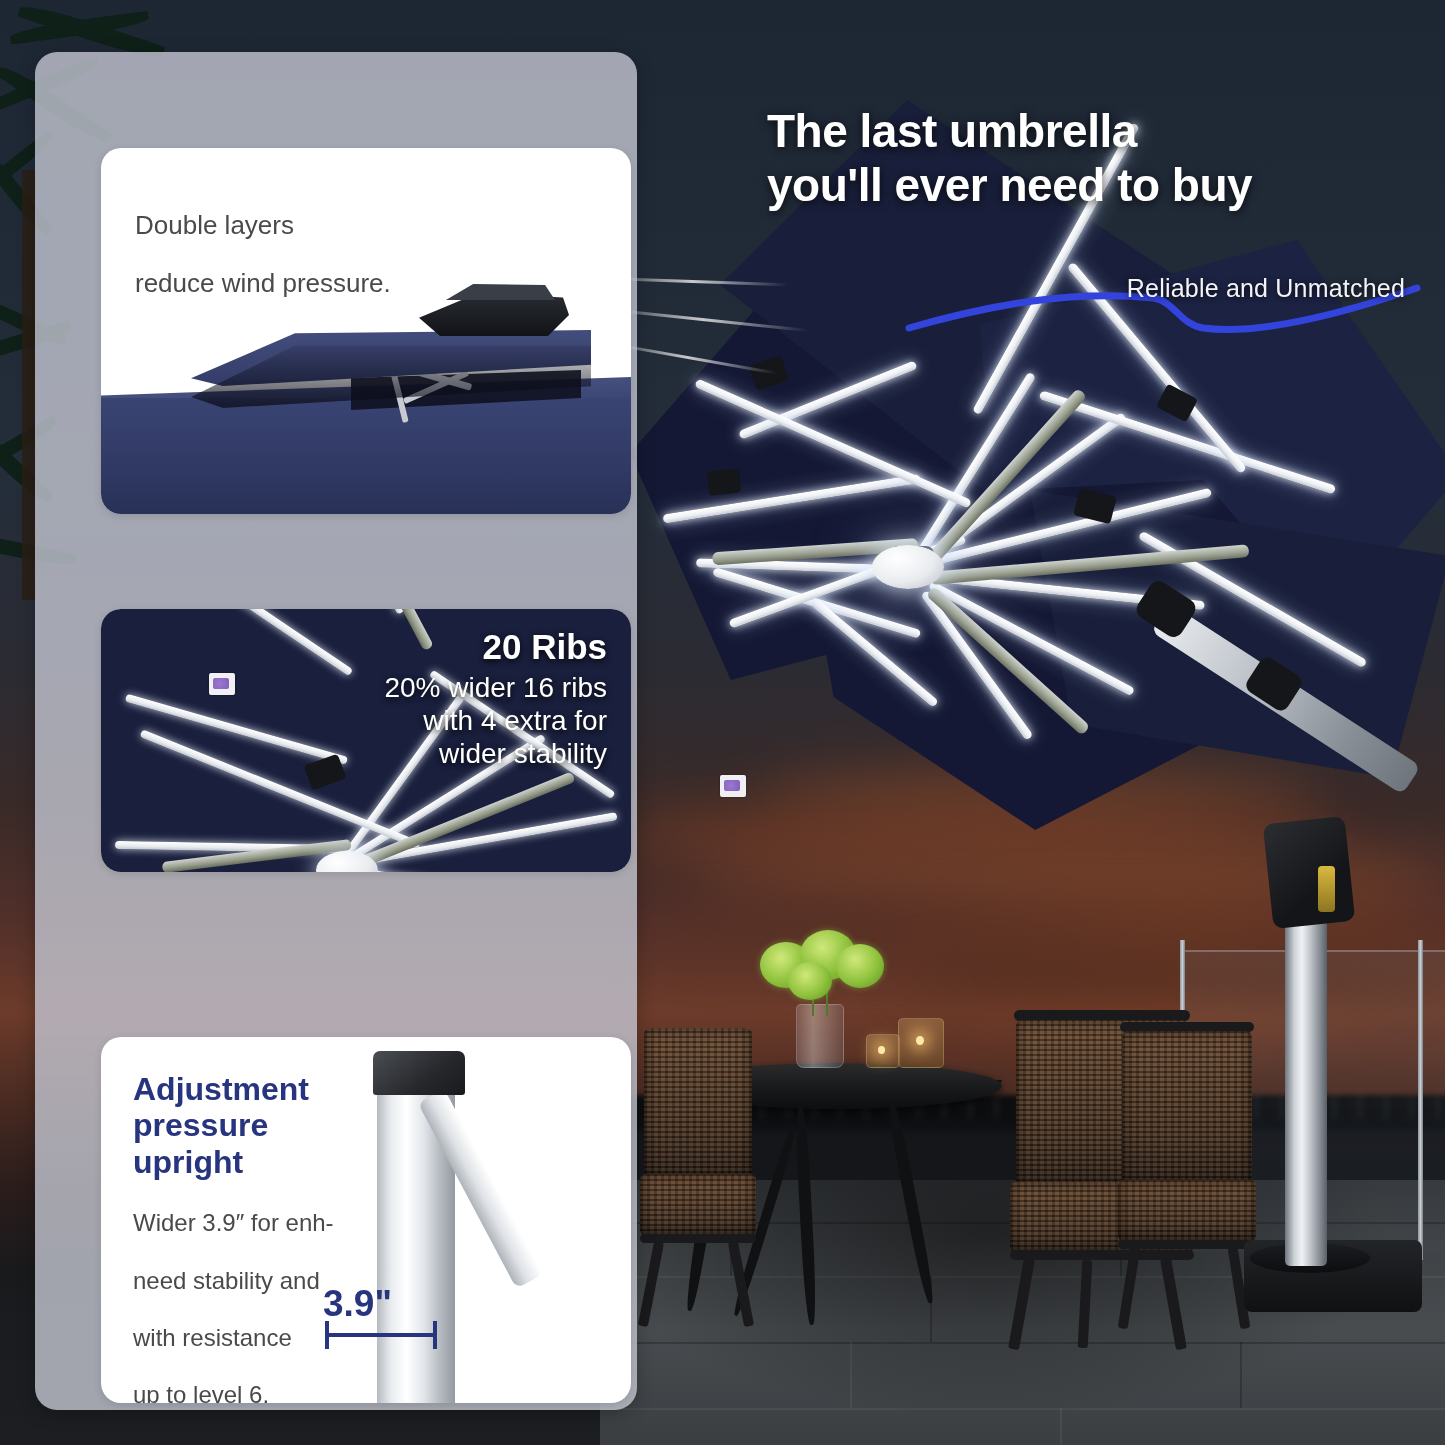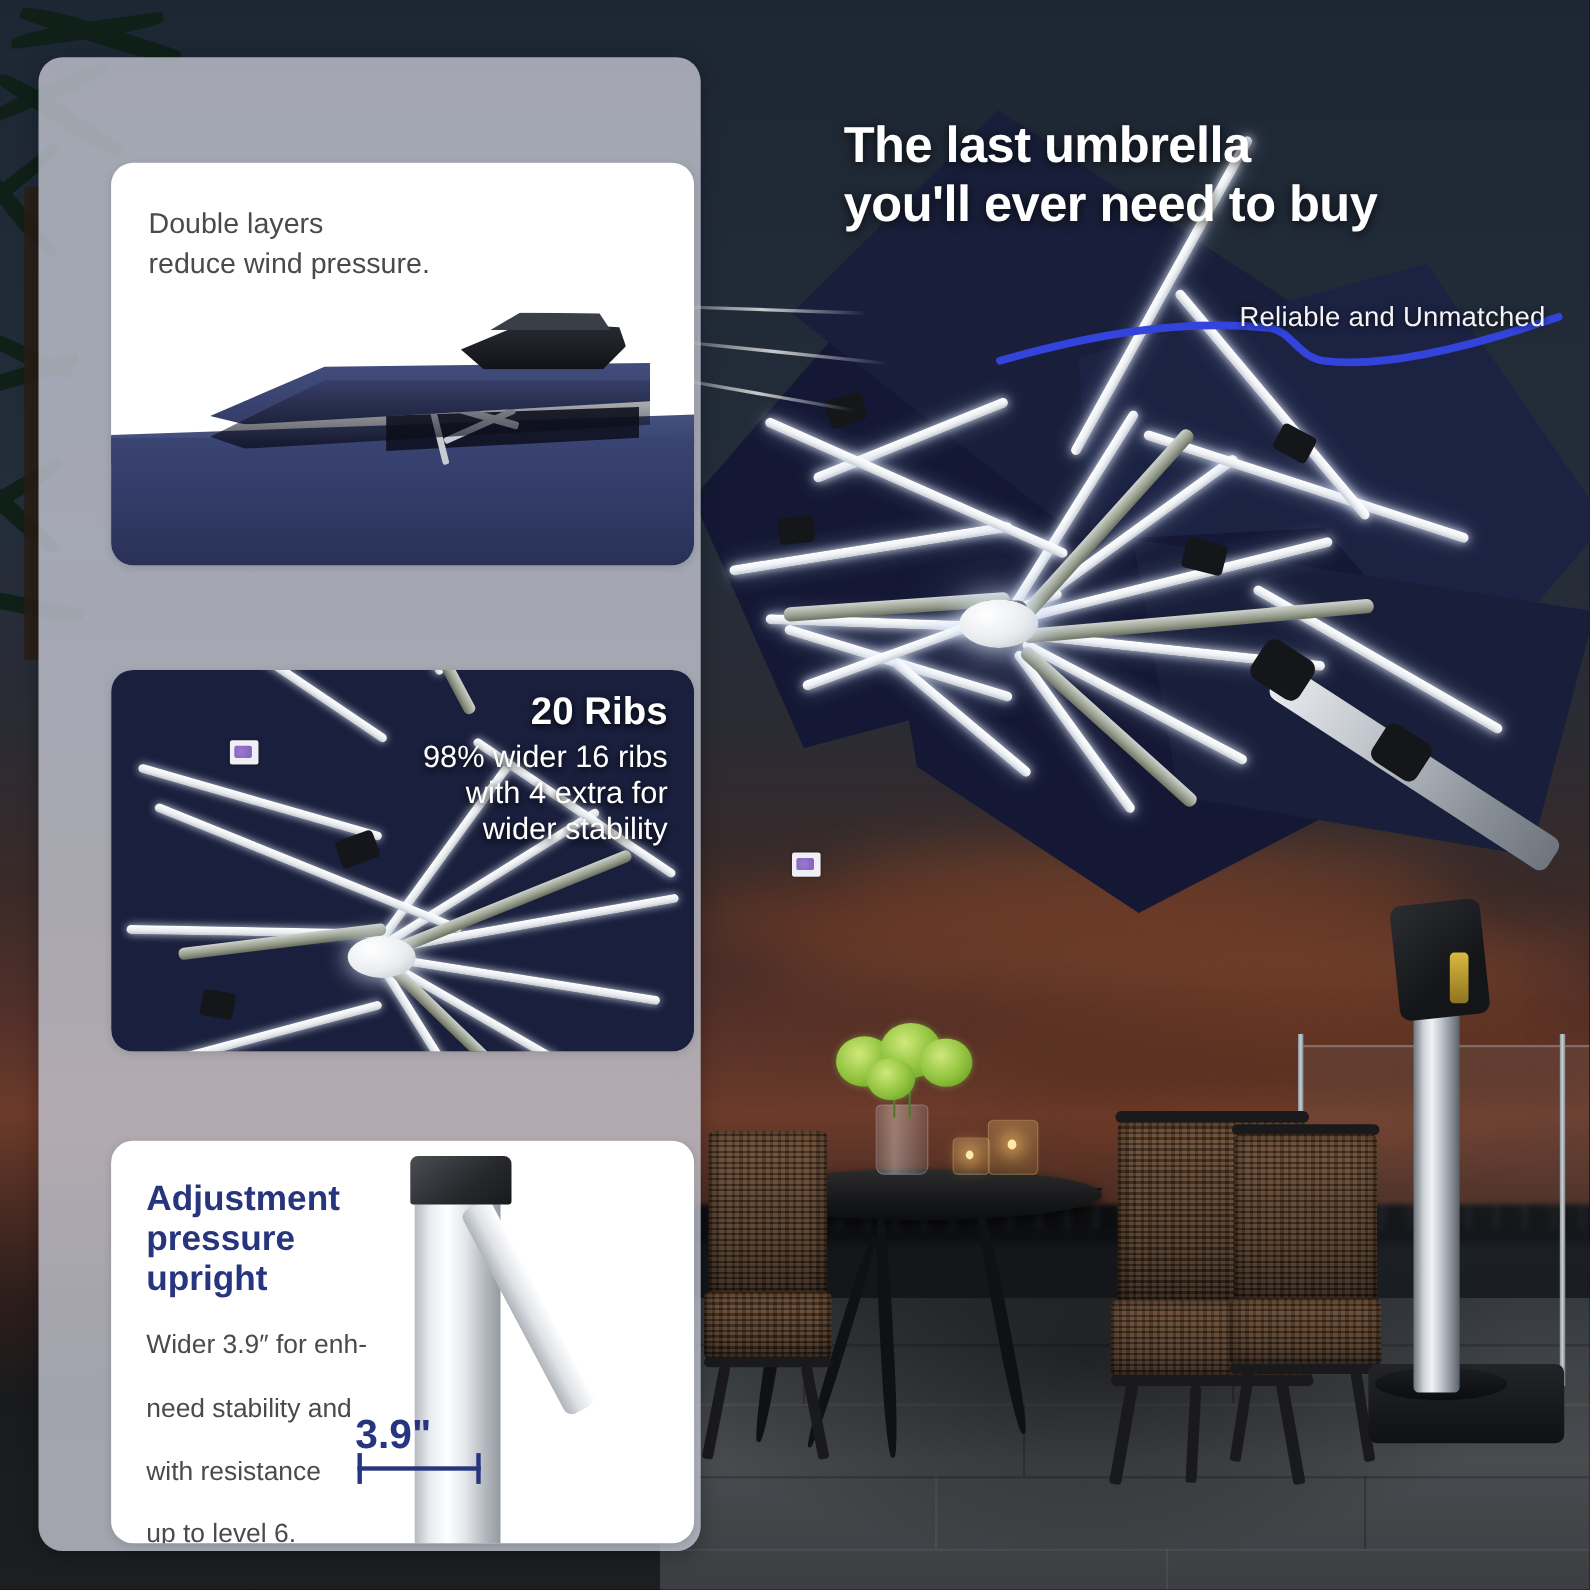--- a/index.html
+++ b/index.html
@@ -114,27 +114,27 @@
   .sub{position:absolute;right:18px;top:0;color:#f2f4f8;font-size:25px;letter-spacing:.2px;
     text-shadow:0 1px 6px rgba(0,0,0,.8);z-index:2;}
   .swoosh{position:absolute;left:0;top:0;z-index:1;}
 
   
   .panel{position:absolute;left:35px;top:52px;width:602px;height:1358px;border-radius:22px;
     background:rgba(196,199,210,.80);box-shadow:0 4px 18px rgba(0,0,0,.25);}
   .card{position:absolute;left:66px;width:530px;border-radius:20px;overflow:hidden;background:#ffffff;
     box-shadow:0 2px 8px rgba(0,0,0,.12);}
   .card1{top:96px;height:366px;}
-  .card2{top:557px;height:347px;}
+  .card2{top:557px;height:263px;}
   .card3{top:985px;height:366px;}
 
   .ctitle{color:#27357e;font-weight:bold;font-size:33px;line-height:1.12;margin:0;}
   .cbody{color:#4a4a4a;font-size:26px;line-height:1.22;margin:0;}
   .c1pad{position:absolute;left:34px;top:36px;width:430px;}
-  .c1pad .cbody{margin-top:4px;}
+  .c1pad .cbody{margin-top:26px;}
 
   .c3pad{position:absolute;left:32px;top:34px;width:250px;}
   .c3pad .ctitle{font-size:32px;line-height:1.14;}
   .c3pad .cbody{margin-top:28px;font-size:24px;line-height:1.22;}
 
   
   .photo1{position:absolute;left:0;top:0;width:530px;height:366px;}
   .lowerCanopy{position:absolute;left:-10px;top:250px;width:560px;height:130px;
     background:linear-gradient(to bottom,#3a4473,#2f3862 60%,#262e52);border-radius:3px;}
   .lowerCanopyTop{position:absolute;left:-10px;top:238px;width:560px;height:26px;
@@ -398,21 +398,21 @@
         <div class="p2strut" style="left:250px;top:252px;width:240px;transform:rotate(-22deg);transform-origin:0 50%;"></div>
         <div class="p2strut" style="left:178px;top:34px;width:150px;transform:rotate(62deg);transform-origin:100% 50%;"></div>
         <div class="p2strut" style="left:256px;top:266px;width:180px;transform:rotate(44deg);transform-origin:0 50%;"></div>
         <div class="joint" style="left:206px;top:150px;width:36px;height:26px;transform:rotate(-20deg);"></div>
         <div class="joint" style="left:82px;top:292px;width:30px;height:24px;transform:rotate(10deg);"></div>
         <div class="p2hub"></div>
         <div class="tag" style="left:108px;top:64px;"></div>
       </div>
       <div class="ribsTitle">20 Ribs</div>
       <div class="ribsBody">
-        <div>98% wider 16 ribs</div>
+        <div>20% wider 16 ribs</div>
         <div>with 4 extra for</div>
         <div>wider stability</div>
       </div>
     </div>
 
     <div class="card card3">
       <div class="photo3">
         <div class="upright"></div>
         <div class="uprightArm"></div>
         <div class="uprightCap"></div>

